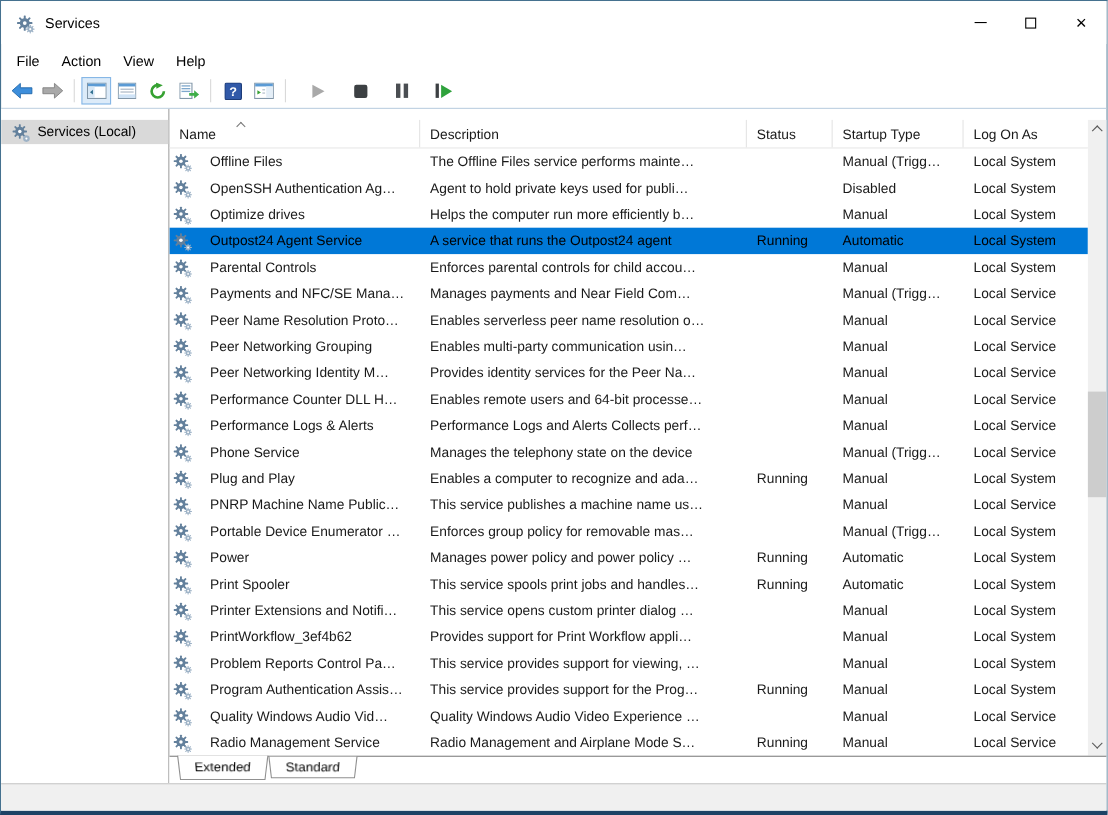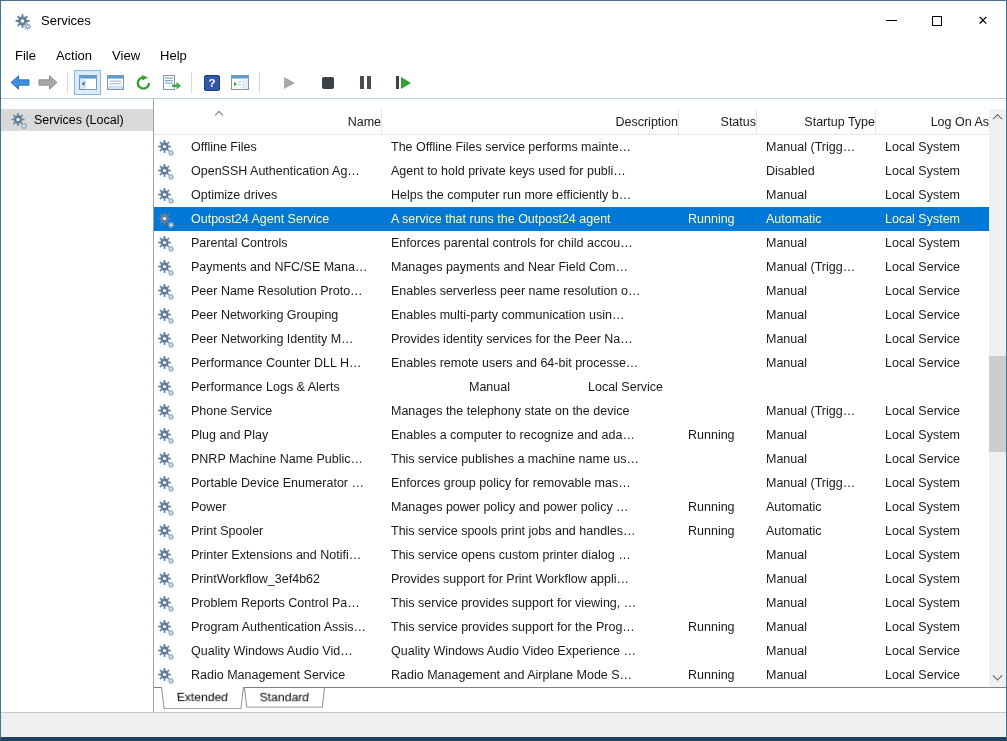--- a/index.html
+++ b/index.html
@@ -43,29 +43,29 @@
   .sidebar { width:153px; flex:0 0 auto; border-right:1px solid #a3a3a3; padding-top:10px; background:#fff; }
   .sidebar-item { height:22px; display:flex; align-items:center; gap:7px; padding-left:9px; font-size:12.5px; color:#000; }
   .sidebar-item.selected { background:#d9d9d9; }
 
   .main { flex:1; display:flex; flex-direction:column; padding-top:10px; min-width:0; }
   .list-region { flex:1; display:flex; min-height:0; }
   .table-area { flex:1; display:flex; flex-direction:column; min-width:0; }
 
   .header-row { height:26px; flex:0 0 auto; display:flex; border-bottom:1px solid #e8e8e8; }
   .hcell { font-size:12.5px; color:#1a1a1a; display:flex; align-items:center; padding-left:9px;
-           border-right:1px solid #e4e4e4; position:relative; white-space:nowrap; overflow:hidden;justify-content:flex-end; }
+           border-right:1px solid #e4e4e4; position:relative; white-space:nowrap; overflow:hidden; }
   .c-name { width:228px; } .c-desc { width:297px; } .c-status { width:78px; }
   .c-startup { width:119px; } .c-logon { flex:1; border-right:none; }
   .sort-chevron { position:absolute; top:3px; left:62px; width:6px; height:6px;
                   border-left:1px solid #7a7a7a; border-top:1px solid #7a7a7a; transform:rotate(45deg); }
 
   .rows { flex:1; overflow:hidden; }
   .row { height:24px; display:flex; align-items:center; font-size:12.5px; color:#1a1a1a; }
-  .row.selected { background:#0078d7; color:#fef9c3;text-align:right; }
+  .row.selected { background:#0078d7; color:#000000;text-align:right; }
   .cell { padding-left:9px; white-space:nowrap; overflow:hidden; height:100%; display:flex; align-items:center; }
   .cell.c-name { padding-left:3px; gap:17px; }
 
   .gear-wrap { position:relative; width:17px; height:16px; flex:0 0 auto; }
   .gear-wrap svg.big { position:absolute; left:0; top:0; }
   .gear-wrap svg.small { position:absolute; right:-1px; bottom:-2px; }
 
   
   .scrollbar { width:17px; flex:0 0 auto; background:#f0f0f0; display:flex; flex-direction:column; }
   .sb-btn { height:17px; flex:0 0 auto; display:flex; align-items:center; justify-content:center; }
@@ -599,20 +599,21 @@
             <rect x="7.1" y="1" width="1.8" height="14" rx="0.6" transform="rotate(45 8 8)"></rect>
             <rect x="7.1" y="1" width="1.8" height="14" rx="0.6" transform="rotate(90 8 8)"></rect>
             <rect x="7.1" y="1" width="1.8" height="14" rx="0.6" transform="rotate(135 8 8)"></rect>
             <circle cx="8" cy="8" r="4.5"></circle>
           </g>
           <circle cx="8" cy="8" r="1.7" fill="#fff"></circle>
         </svg>
       </span>
       <span class="txt">Performance Logs &amp; Alerts</span>
     </div>
+    <div class="cell c-desc">Performance Logs and Alerts Collects perf…</div>
     <div class="cell c-status"></div>
     <div class="cell c-startup">Manual</div>
     <div class="cell c-logon">Local Service</div>
   </div>
               <div class="row">
     <div class="cell c-name">
       <span class="gear-wrap">
         <svg class="big" width="15" height="15" viewBox="0 0 16 16">
           <g fill="#63809c">
             <rect x="7.1" y="1" width="1.8" height="14" rx="0.6"></rect>

